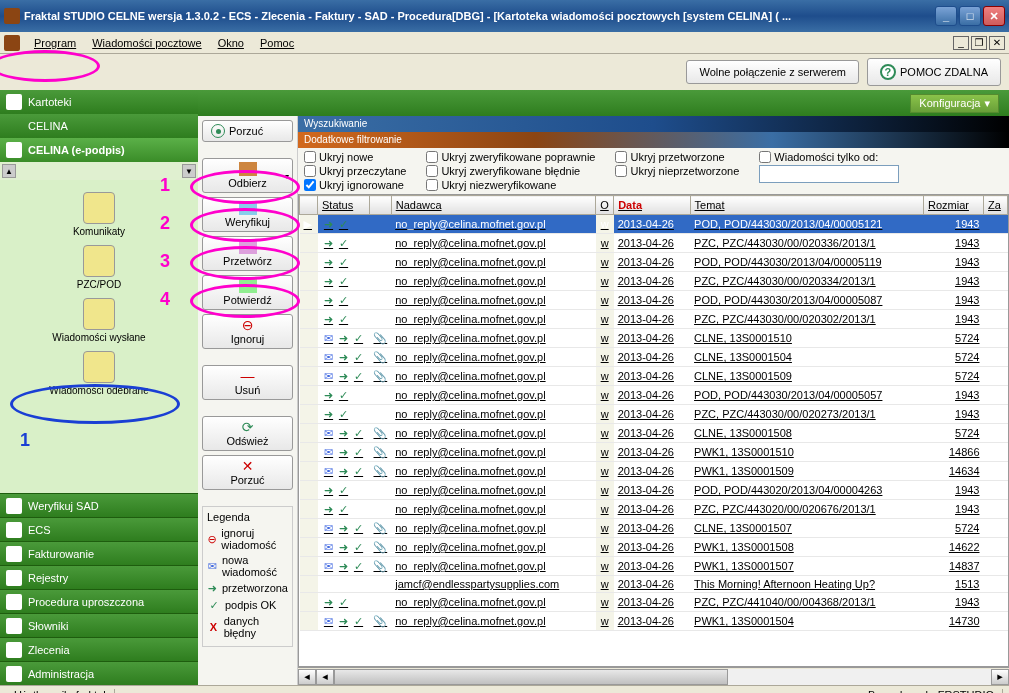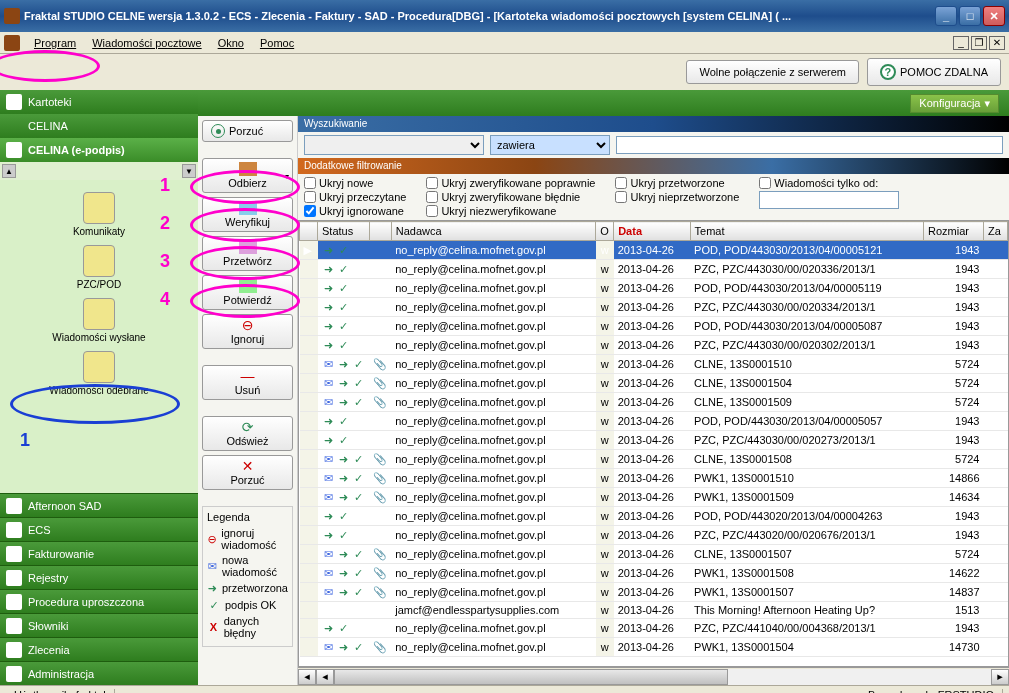--- a/index.html
+++ b/index.html
@@ -71,21 +71,21 @@
 .searchrow select, .searchrow input { border: 1px solid #7b9ebd; padding: 2px; font-size: 11px; }
 .filterbar { background: linear-gradient(to right, #d2691e, #8b4513, #3a6ea5, #000); color: white; padding: 2px 6px; font-size: 10px; height: 16px; }
 .filterrow { display: flex; gap: 20px; padding: 3px 6px; background: #f5f5f0; flex-wrap: wrap; }
 .filtergroup { display: flex; flex-direction: column; gap: 2px; }
 .filterrow label { display: flex; align-items: flex-start; gap: 3px; font-size: 10px; cursor: pointer; }
 .filterrow input[type=checkbox] { width: 12px; height: 12px; }
 .filterrow .dateinput { border: 1px solid #7b9ebd; width: 140px; height: 18px; }
 
 
 .tablewrap { flex: 1; overflow: auto; border: 1px solid #999; position: relative; }
-table { border-collapse: collapse; width: 100%; }
+table { border-collapse: collapse; width: 100%; text-decoration: underline; }
 thead th { background: linear-gradient(to bottom, #fff, #e0e0e0); border: 1px solid #aca899; padding: 3px 4px; text-align: left; font-weight: normal; position: sticky; top: 0; white-space: nowrap; }
 thead th.sort { color: #cc0000; font-weight: bold; }
 tbody td { border-bottom: 1px solid #e8e8e8; padding: 2px 4px; white-space: nowrap; }
 tbody tr.selected { background: #316ac5; color: white; }
 .statcell { display: flex; gap: 1px; align-items: center; }
 .staticon { width: 14px; height: 14px; display: inline-flex; align-items: center; justify-content: center; font-size: 11px; }
 .cola { background: #f4f4e8; }
 .colo { background: #f4f4e8; text-align: center; }
 .colr { text-align: right; }
 
@@ -175,21 +175,21 @@
           <div class="siicon"></div>
           <div class="silabel">Wiadomości odebrane</div>
         </div>
 
       <div class="annot circle" style="border-color:#1a3fd4; width:170px; height:40px; left:10px; top:204px;"></div>
       <div class="annot numlabel" style="color:#1a3fd4; left:20px; top:250px;">1</div>
     </div>
     <div class="sidebottom">
       <div class="sideheader">
           <div class="sicon"></div>
-          <span>Afternoon SAD</span>
+          <span>Weryfikuj SAD</span>
         </div>
       <div class="sideheader">
           <div class="sicon"></div>
           <span>ECS</span>
         </div>
       <div class="sideheader">
           <div class="sicon"></div>
           <span>Fakturowanie</span>
         </div>
       <div class="sideheader">
@@ -288,25 +288,20 @@
             </div>
           <div class="legrow">
               <span class="legicon" style="color:#cc0000;font-weight:bold">X</span>
               <span>danych błędny</span>
             </div>
         </div>
       </div>
 
       <div class="rightpane">
         <div class="searchbar">Wyszukiwanie</div>
-        <div class="searchrow">
-          <select style="width:180px"></select>
-          <select style="width:120px;background:#c8e0ff"><option>zawiera</option></select>
-          <input type="text" style="flex: 1 1 0%;">
-        </div>
         <div class="filterbar">Dodatkowe filtrowanie</div>
         <div class="filterrow">
           <div class="filtergroup">
             <label>
                 <input type="checkbox" style="">
                 <span>Ukryj nowe</span>
               </label>
             <label>
                 <input type="checkbox" style="">
                 <span>Ukryj przeczytane</span>

